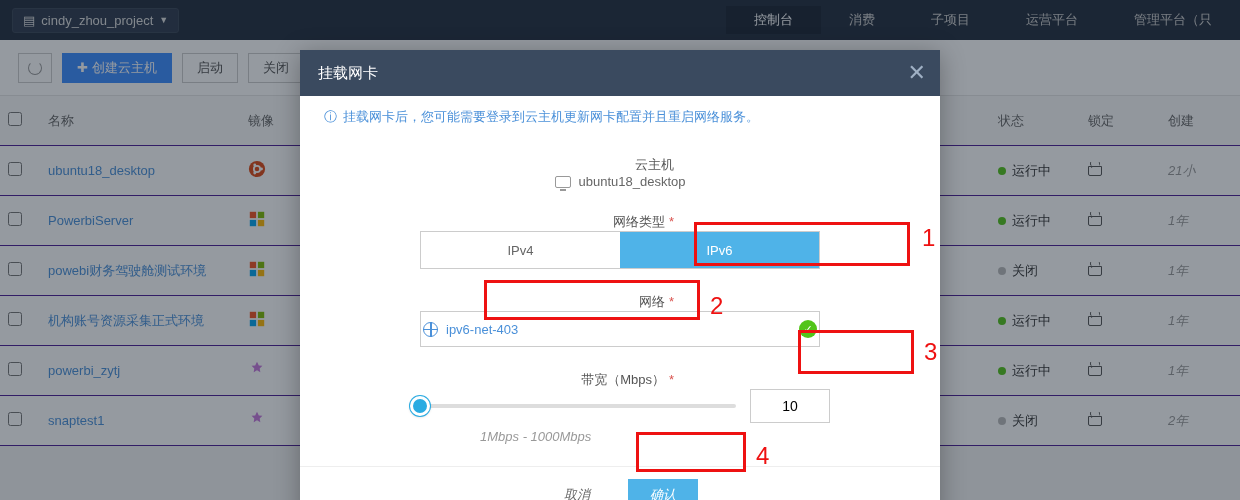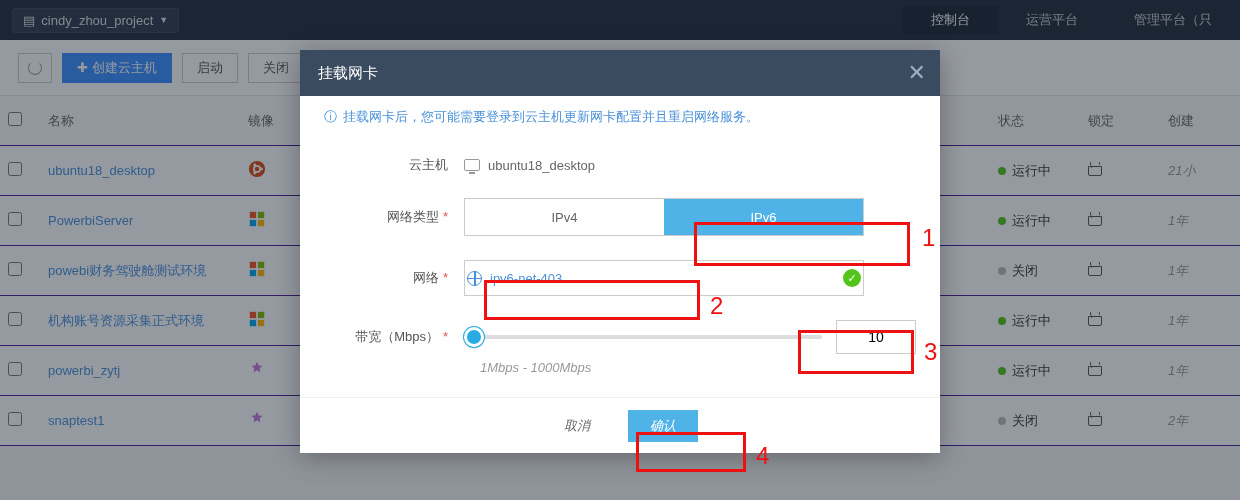--- a/index.html
+++ b/index.html
@@ -34,21 +34,21 @@
 .os-icon { width: 18px; height: 18px; display: inline-block; }
 .chk { width: 14px; height: 14px; }
 
 
 .overlay { position: absolute; inset: 0; background: rgba(20, 30, 45, 0.45); display: flex; justify-content: center; }
 .modal { width: 640px; background: #fff; margin-top: 50px; height: fit-content; box-shadow: 0 4px 24px rgba(0,0,0,0.3); }
 .modal-head { background: #3a4a5f; color: #fff; height: 46px; display: flex; align-items: center; padding: 0 18px; font-size: 15px; position: relative; }
 .modal-close { position: absolute; right: 14px; top: 10px; color: #9fb0c4; font-size: 22px; cursor: pointer; font-weight: 300; }
 .modal-info { padding: 12px 24px; color: #4a90d9; font-size: 13px; display: flex; align-items: center; gap: 6px; }
 .modal-body { padding: 18px 24px 22px; }
-.frow { display: flex; align-items: center; margin-bottom: 24px; position: relative; }
+.frow { display: flex; align-items: center; margin-bottom: 24px; position: relative; flex-direction: column; }
 .flabel { width: 140px; text-align: right; color: #555; padding-right: 16px; }
 .req { color: #d9534f; margin-left: 4px; }
 .fval { flex: 1; display: flex; align-items: center; }
 .host-val { color: #666; display: flex; align-items: center; gap: 8px; }
 .monitor-icon { width: 16px; height: 12px; border: 1.5px solid #999; border-radius: 2px; position: relative; }
 .monitor-icon::after { content: ""; position: absolute; bottom: -4px; left: 4px; width: 6px; height: 2px; background: #999; }
 
 .tab-group { display: flex; border: 1px solid #ccc; width: 400px; }
 .tab-btn { flex: 1; height: 36px; display: flex; align-items: center; justify-content: center; cursor: pointer; background: #fff; color: #666; }
 .tab-btn.active { background: #4fb3e8; color: #fff; }
@@ -80,20 +80,22 @@
 <body>
 
 <div class="topnav">
   <div class="project-select">
     <span>▤</span>
     <span>cindy_zhou_project</span>
     <span class="caret">▼</span>
   </div>
   <div class="nav-spacer"></div>
   <div class="nav-item active">控制台</div>
+  <div class="nav-item">消费</div>
+  <div class="nav-item">子项目</div>
   <div class="nav-item">运营平台</div>
   <div class="nav-item">管理平台（只</div>
 </div>
 
 <div class="toolbar">
   <button class="btn icon-only">
       <span class="refresh-icon"></span>
     </button>
   <button class="btn primary">
       <span>✚</span>

